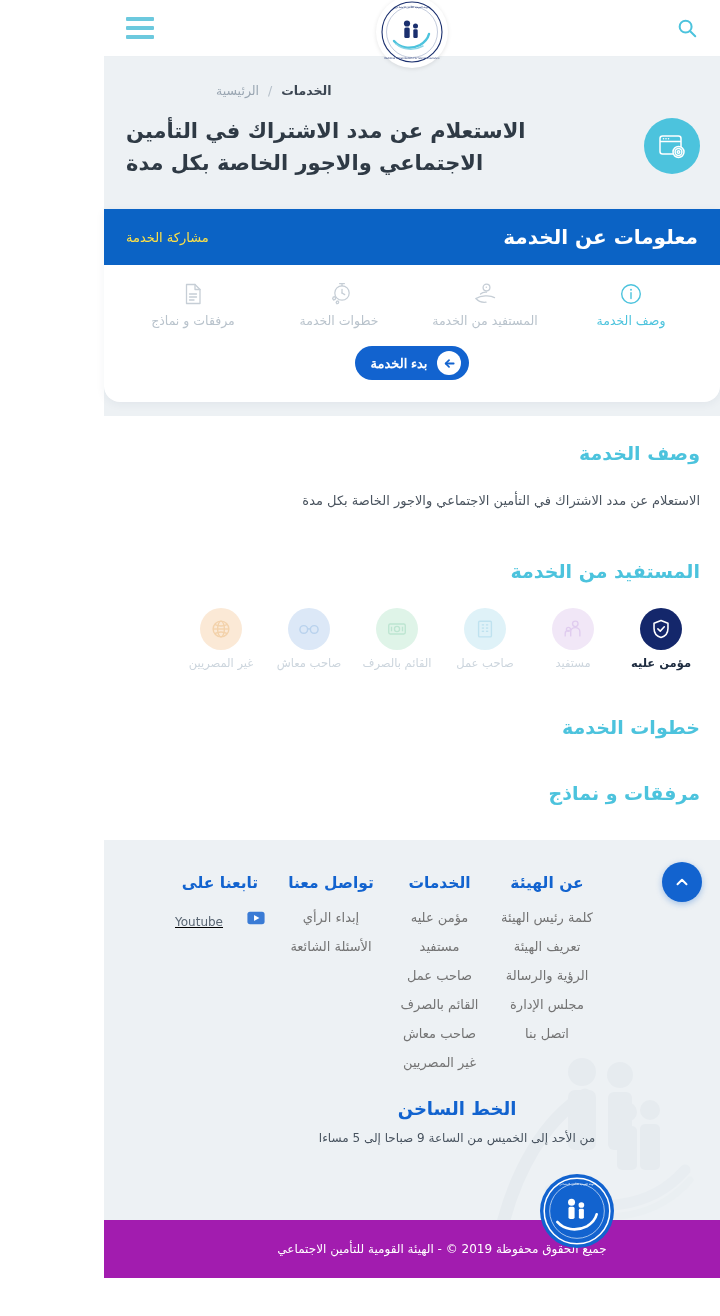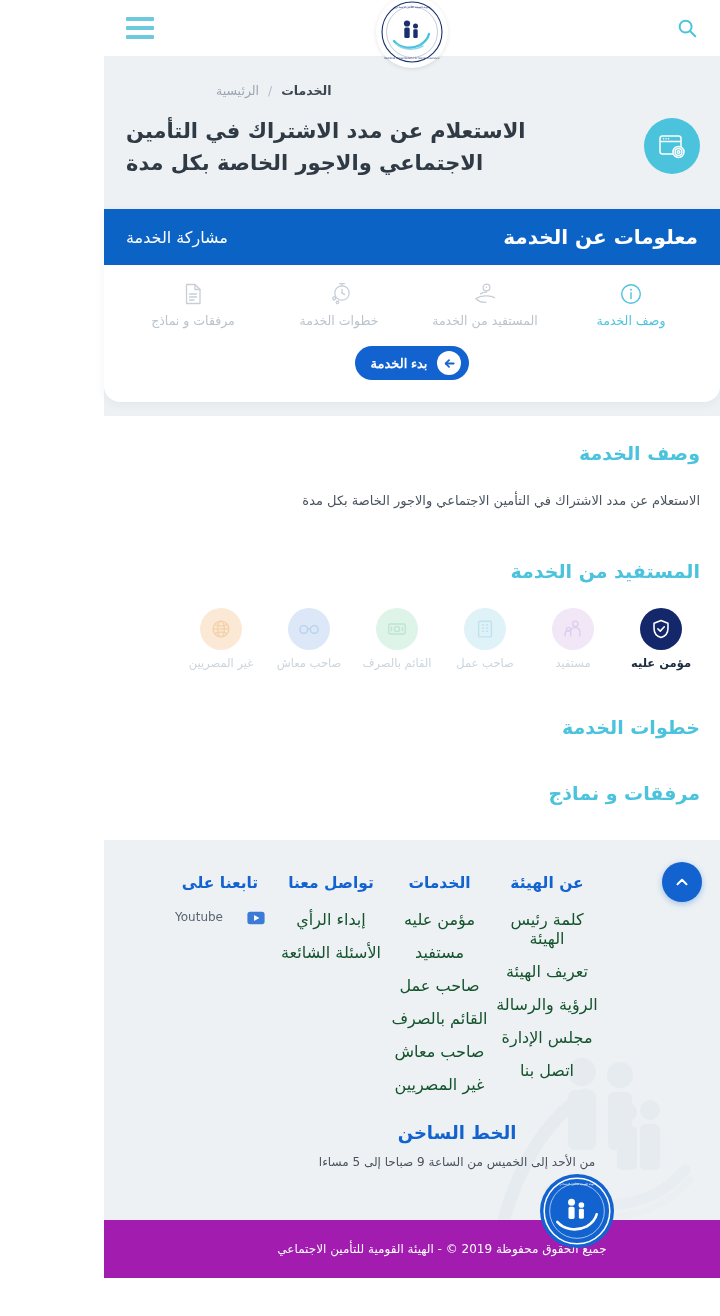--- a/index.html
+++ b/index.html
@@ -88,21 +88,21 @@
     overflow: hidden;
     box-shadow: 0 2px 10px rgba(35,55,80,0.06);
   }
   .info-bar {
     background: #0b63c5;
     height: 56px;
     display: flex; align-items: center; justify-content: space-between;
     padding: 0 22px;
   }
   .info-bar-title { color: #ffffff; font-size: 20px; font-weight: bold; }
-  .share-link { color: #ffffff; font-size: 16px; cursor: pointer; }
+  .share-link { color: #fde047; font-size: 13px; cursor: pointer; }
 
   .tabs {
     display: flex; align-items: flex-end; justify-content: center;
     padding: 16px 16px 4px 16px;
     gap: 0;
   }
   .tab {
     flex: 1 1 0; min-width: 0;
     display: flex; flex-direction: column; align-items: center; gap: 6px;
     cursor: pointer; text-align: center;
@@ -184,26 +184,27 @@
   }
   .footer-col { width: 92px; text-align: center; }
   .footer-col:nth-child(1) { width: 110px; }
   .footer-col:nth-child(2) { width: 105px; }
   .footer-col:nth-child(3) { width: 112px; }
   .footer-col:nth-child(4) { width: 110px; }
   .footer-col-title {
     color: #1263cf; font-size: 15.5px; font-weight: bold; margin-bottom: 18px;
   }
   .footer-link {
-    display: block; color: #14532d; font-size: 16px;
+    display: block; color: #737373; font-size: 13px;
     margin-bottom: 14px; cursor: pointer; text-decoration: none;
   }
   .social-row {
-    display: flex; align-items: flex-start; justify-content: center; gap: 24px;
+    display: flex; align-items: flex-end; justify-content: center; gap: 24px;
     cursor: pointer;
+    text-decoration: underline;
   }
   .social-label { color: #5a6673; font-size: 12px; }
 
   .hotline {
     position: relative; z-index: 2;
     margin-top: 14px; text-align: center; padding-left: 90px;
   }
   .hotline-title { color: #1263cf; font-size: 18px; font-weight: bold; margin-bottom: 12px; }
   .hotline-row {
     display: flex; align-items: center; justify-content: center; gap: 16px; margin-bottom: 12px;

